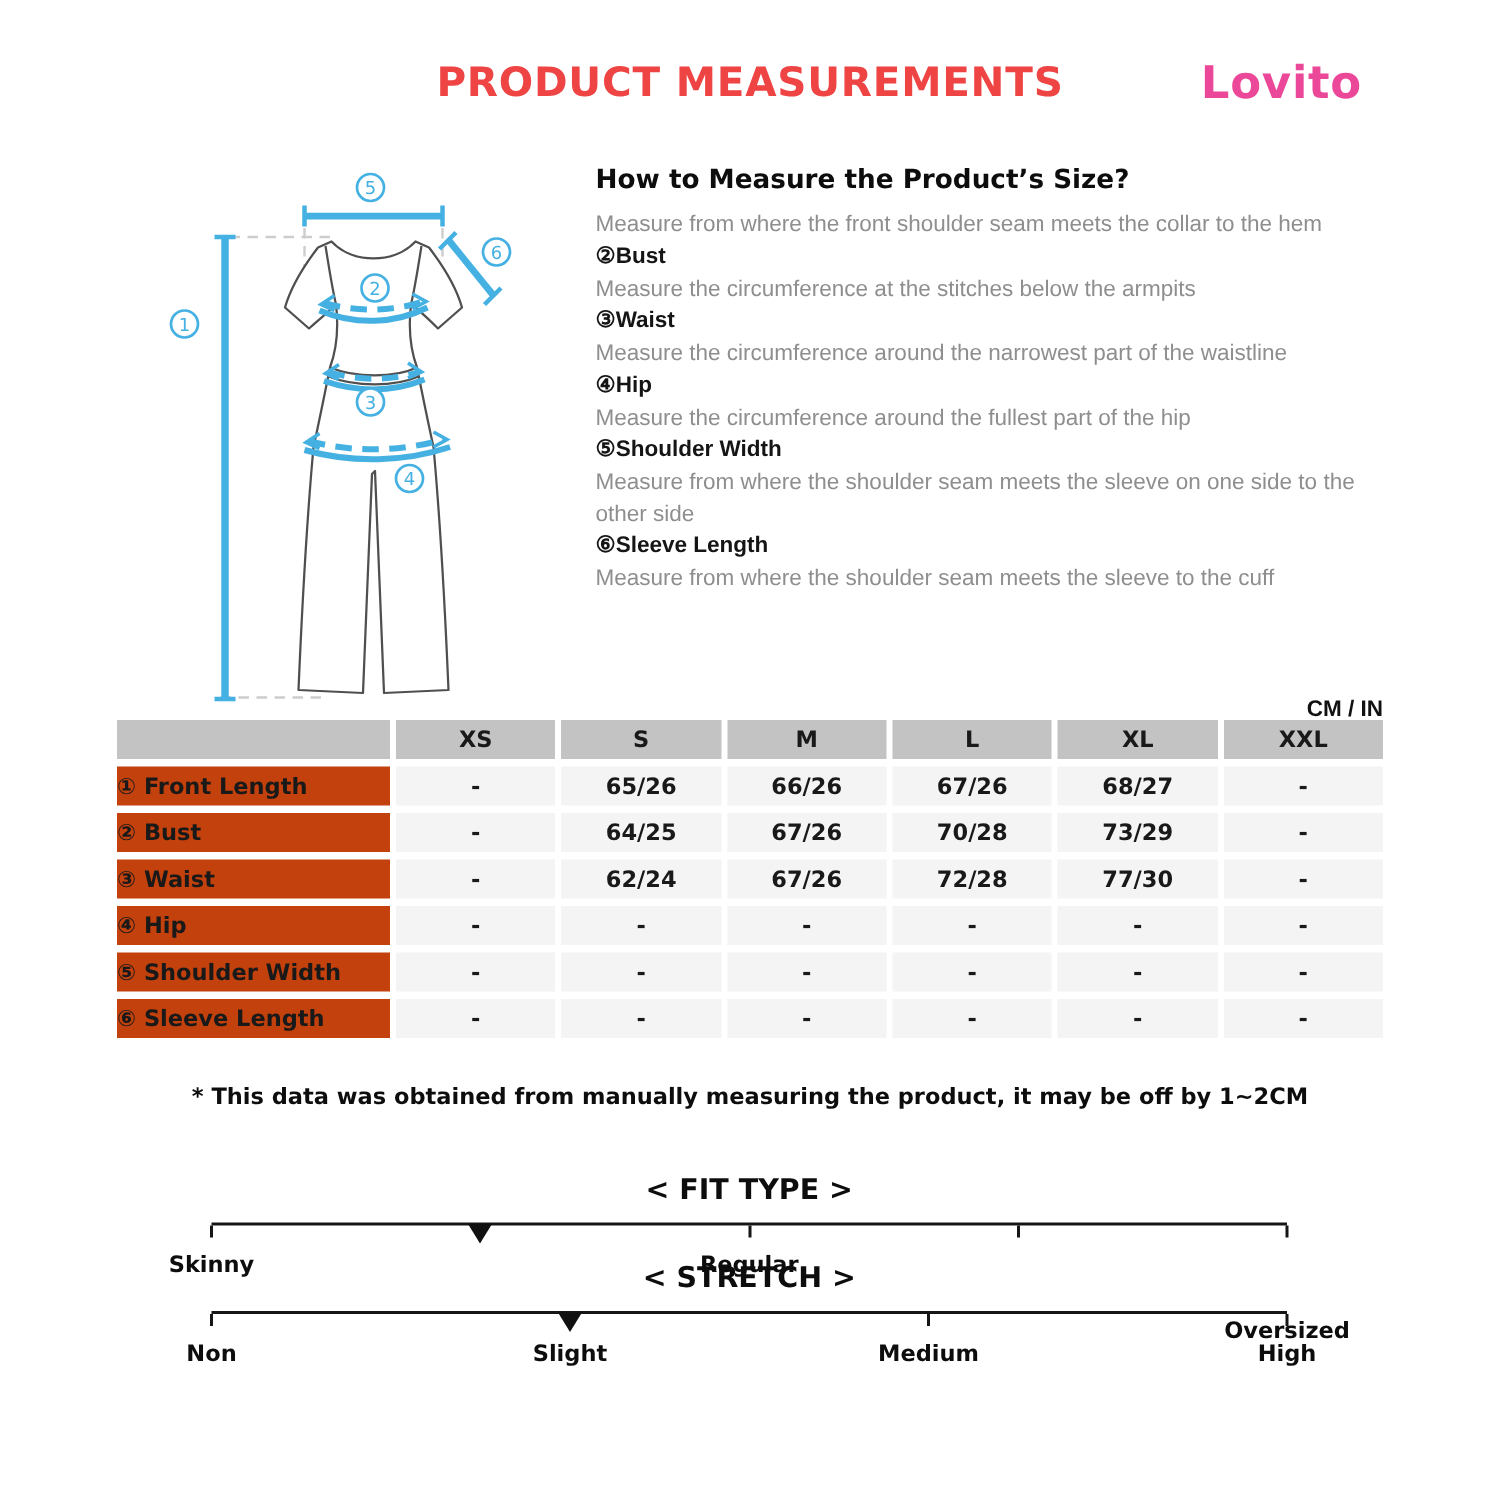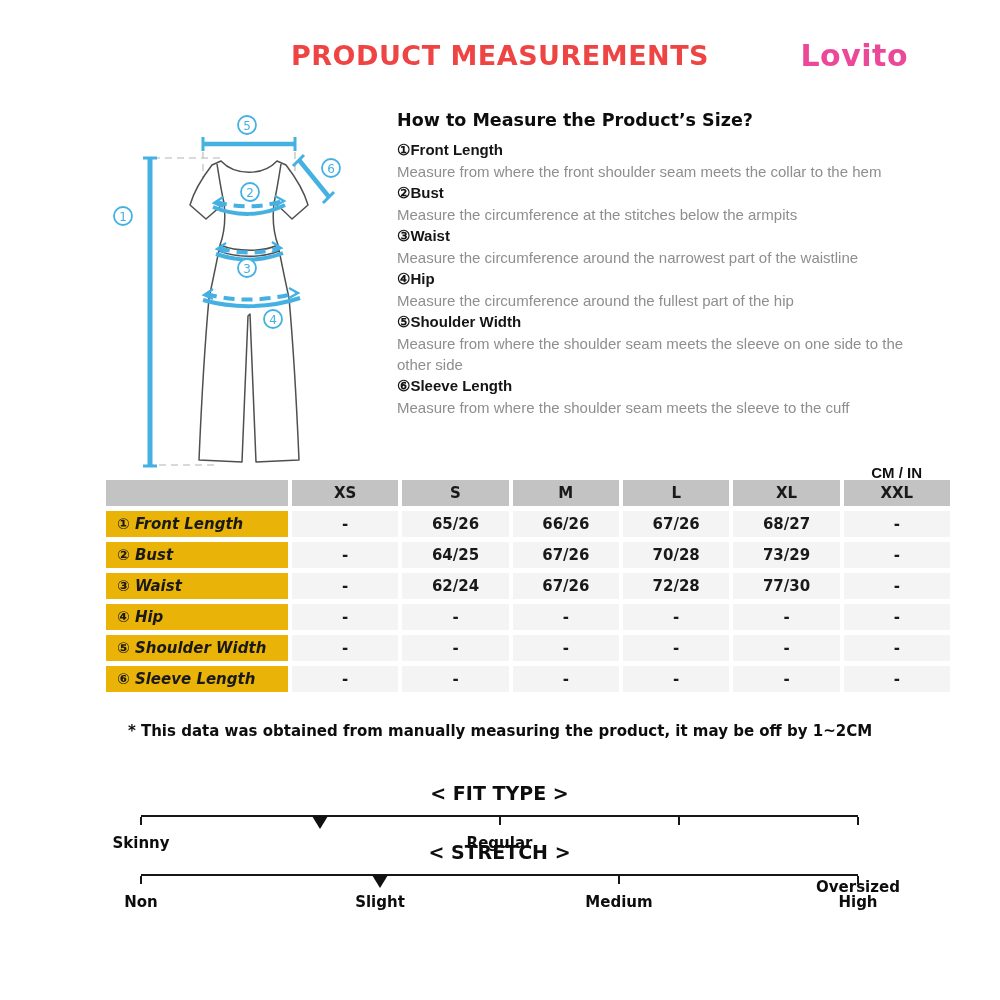--- a/index.html
+++ b/index.html
@@ -20,25 +20,25 @@
   .howto { position:absolute; left:397px; top:110px; width:532px; }
   .howto h2 { font:bold 17.5px "DejaVu Sans", sans-serif; color:#0d0d0d; margin-bottom:9px; }
   .hlabel { font-weight:bold; font-size:15px; line-height:22px; color:#151515; }
   .hdesc  { font-size:15px; line-height:21px; color:#8e8e8e; }
 
   
   .unit { position:absolute; right:78px; top:464px; font:bold 15px "Liberation Sans", sans-serif; color:#111; }
 
   
   .sizetable { position:absolute; left:78px; top:480px; width:844px;
-               display:grid; grid-template-columns:182px repeat(6,1fr); gap:5px 4px;margin-left:28px; }
+               display:grid; grid-template-columns:182px repeat(6,1fr); gap:5px 4px; }
   .th,.rl,.td { height:26px; display:flex; align-items:center; justify-content:center;
                 font:bold 15px "DejaVu Sans", sans-serif; color:#191919; }
   .th { background:#c3c3c3; }
-  .rl { background:#eab308; justify-content:flex-start; padding-left:11px; font-size:15px;font-style:italic; }
+  .rl { background:#c2410c; justify-content:flex-start; font-size:15px; }
   .td { background:#f4f4f4; }
 
   
   .note { position:absolute; left:0; right:0; top:722px; text-align:center;
           font:bold 15px "DejaVu Sans", sans-serif; color:#0d0d0d; }
 
   
   .scale { position:absolute; left:141px; width:717px; }
   .scale[data-name="fit-type-scale"] { top:782px; }
   .scale[data-name="stretch-scale"]  { top:829px;margin-top:12px; }
@@ -125,21 +125,20 @@
       <path d="M204,52 L234,89" stroke-width="4.5"></path>
       <path d="M209,47 L198,58 M239,84 L228,95" stroke-width="3"></path>
       <circle cx="236" cy="60" r="9" stroke-width="1.8"></circle>
       <text data-name="callout-6" x="236" y="64.5" stroke="none" fill="#45b1e2" font-size="12" text-anchor="middle" font-family="DejaVu Sans, sans-serif">6</text>
     </g>
   </svg>
 
   <section class="howto" data-name="how-to-section">
     <h2 data-name="how-to-title">How to Measure the Product’s Size?</h2>
     <div data-name="how-to-list">
-        <div class="hlabel" data-name="measure-item-label">①Front Length</div>
         <div class="hdesc" data-name="measure-item-desc">Measure from where the front shoulder seam meets the collar to the hem</div>
         <div class="hlabel" data-name="measure-item-label">②Bust</div>
         <div class="hdesc" data-name="measure-item-desc">Measure the circumference at the stitches below the armpits</div>
         <div class="hlabel" data-name="measure-item-label">③Waist</div>
         <div class="hdesc" data-name="measure-item-desc">Measure the circumference around the narrowest part of the waistline</div>
         <div class="hlabel" data-name="measure-item-label">④Hip</div>
         <div class="hdesc" data-name="measure-item-desc">Measure the circumference around the fullest part of the hip</div>
         <div class="hlabel" data-name="measure-item-label">⑤Shoulder Width</div>
         <div class="hdesc" data-name="measure-item-desc">Measure from where the shoulder seam meets the sleeve on one side to the other side</div>
         <div class="hlabel" data-name="measure-item-label">⑥Sleeve Length</div>

